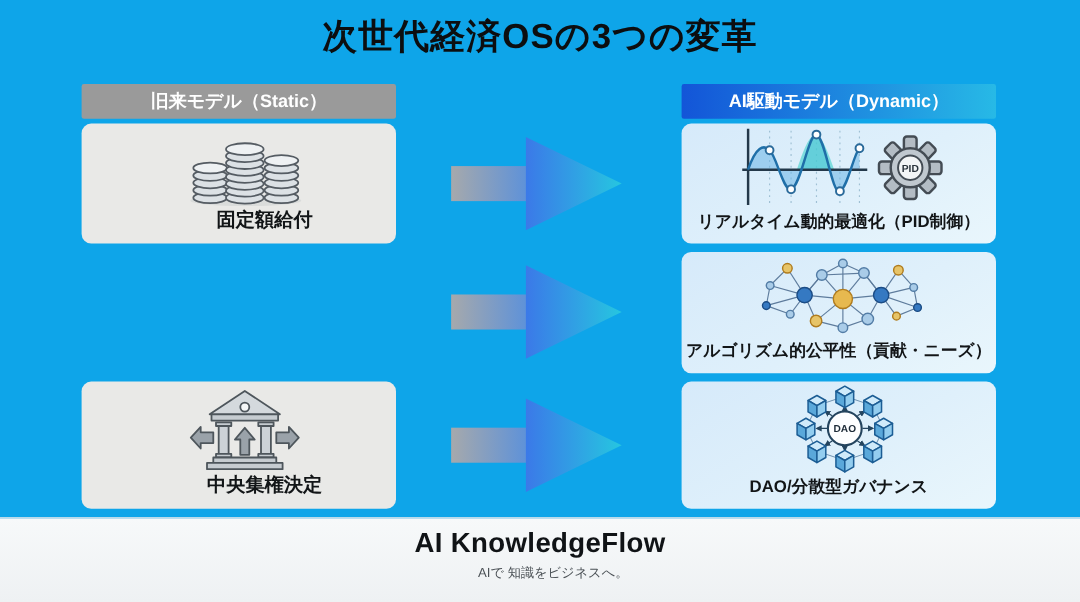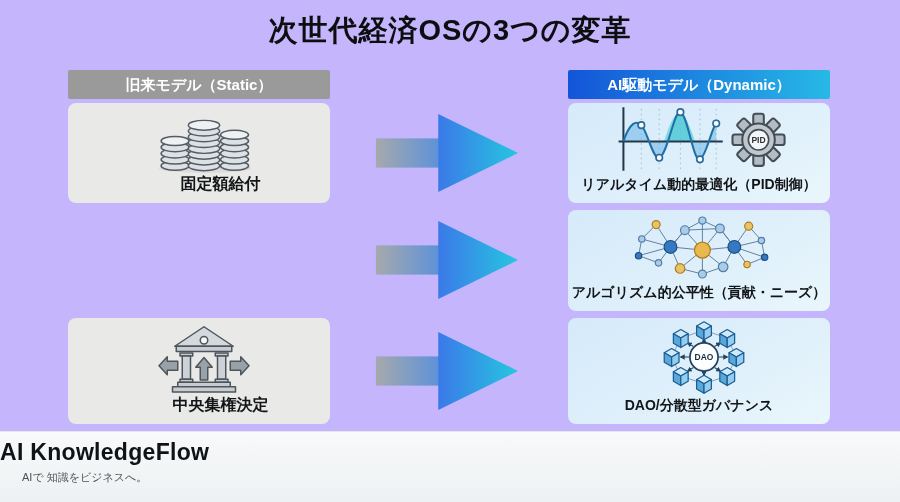--- a/index.html
+++ b/index.html
@@ -1,35 +1,35 @@
 <!DOCTYPE html>
 <html><head>
 <meta charset="utf-8">
 <style>
   html,body{margin:0;padding:0;background:#fff;font-family:"Liberation Sans","DejaVu Sans",sans-serif;}
-  .stage{position:relative;width:900px;height:502px;background:#c4b5fd;overflow:hidden;}
+  .stage{position:relative;width:900px;height:502px;background:#0ea5e9;overflow:hidden;}
   .title{position:absolute;top:11px;left:0;width:100%;text-align:center;font-size:29px;font-weight:800;color:#0c0e10;letter-spacing:1px;}
   .col-header{position:absolute;top:70px;width:262px;height:29px;line-height:29px;text-align:center;color:#ffffff;font-size:15px;font-weight:700;border-radius:2px;}
   .col-header.left{left:68px;background:#9a9a9a;}
   .col-header.right{left:568px;background:linear-gradient(90deg,#1355d8 0%,#27b9e6 100%);}
   .box{position:absolute;width:262px;border-radius:8px;display:flex;flex-direction:column;align-items:center;justify-content:flex-end;padding-bottom:9px;box-sizing:border-box;}
   .box.left{left:68px;background:#e9e9e7;}
   .box.right{left:568px;background:linear-gradient(150deg,#d6eafa 0%,#dff0fb 55%,#e9f6fc 100%);}
   .b1{top:103px;height:100px;}
   .b2{top:210px;height:101px;}
   .b3{top:318px;height:106px;}
-  .icon-wrap{flex:1;display:flex;align-items:flex-end;justify-content:center;width:100%;padding-top:4px;margin-left:10px;}
+  .icon-wrap{flex:1;display:flex;align-items:flex-start;justify-content:center;width:100%;padding-top:4px;margin-left:10px;}
   .box-label{font-weight:700;color:#121517;white-space:nowrap;line-height:20px;}
   .box.left .box-label{font-size:16px;margin-left:43px;}
   .box.right .box-label{font-size:14px;}
   .arrow{position:absolute;left:374px;width:146px;height:82px;}
   .a1{top:112px;}
   .a2{top:219px;}
   .a3{top:330px;}
-  .footer{position:absolute;left:0;top:431px;width:900px;height:71px;background:linear-gradient(180deg,#f7f9fa 0%,#eef1f3 100%);border-top:1px solid #e5e8ea;text-align:left;box-sizing:border-box;}
+  .footer{position:absolute;left:0;top:431px;width:900px;height:71px;background:linear-gradient(180deg,#f7f9fa 0%,#eef1f3 100%);border-top:1px solid #e5e8ea;text-align:center;box-sizing:border-box;}
   .brand{font-size:23px;font-weight:800;color:#101316;margin-top:7px;letter-spacing:.3px;}
   .byline{font-size:14px;margin-top:1px;color:#3e444a;}
   .byline .company{font-weight:800;color:#15181b;letter-spacing:.5px;}
   .tagline{font-size:11px;color:#4c5257;margin-top:4px;padding-left:22px;}
 </style>
 </head>
 <body>
 
 <div class="stage">
 

